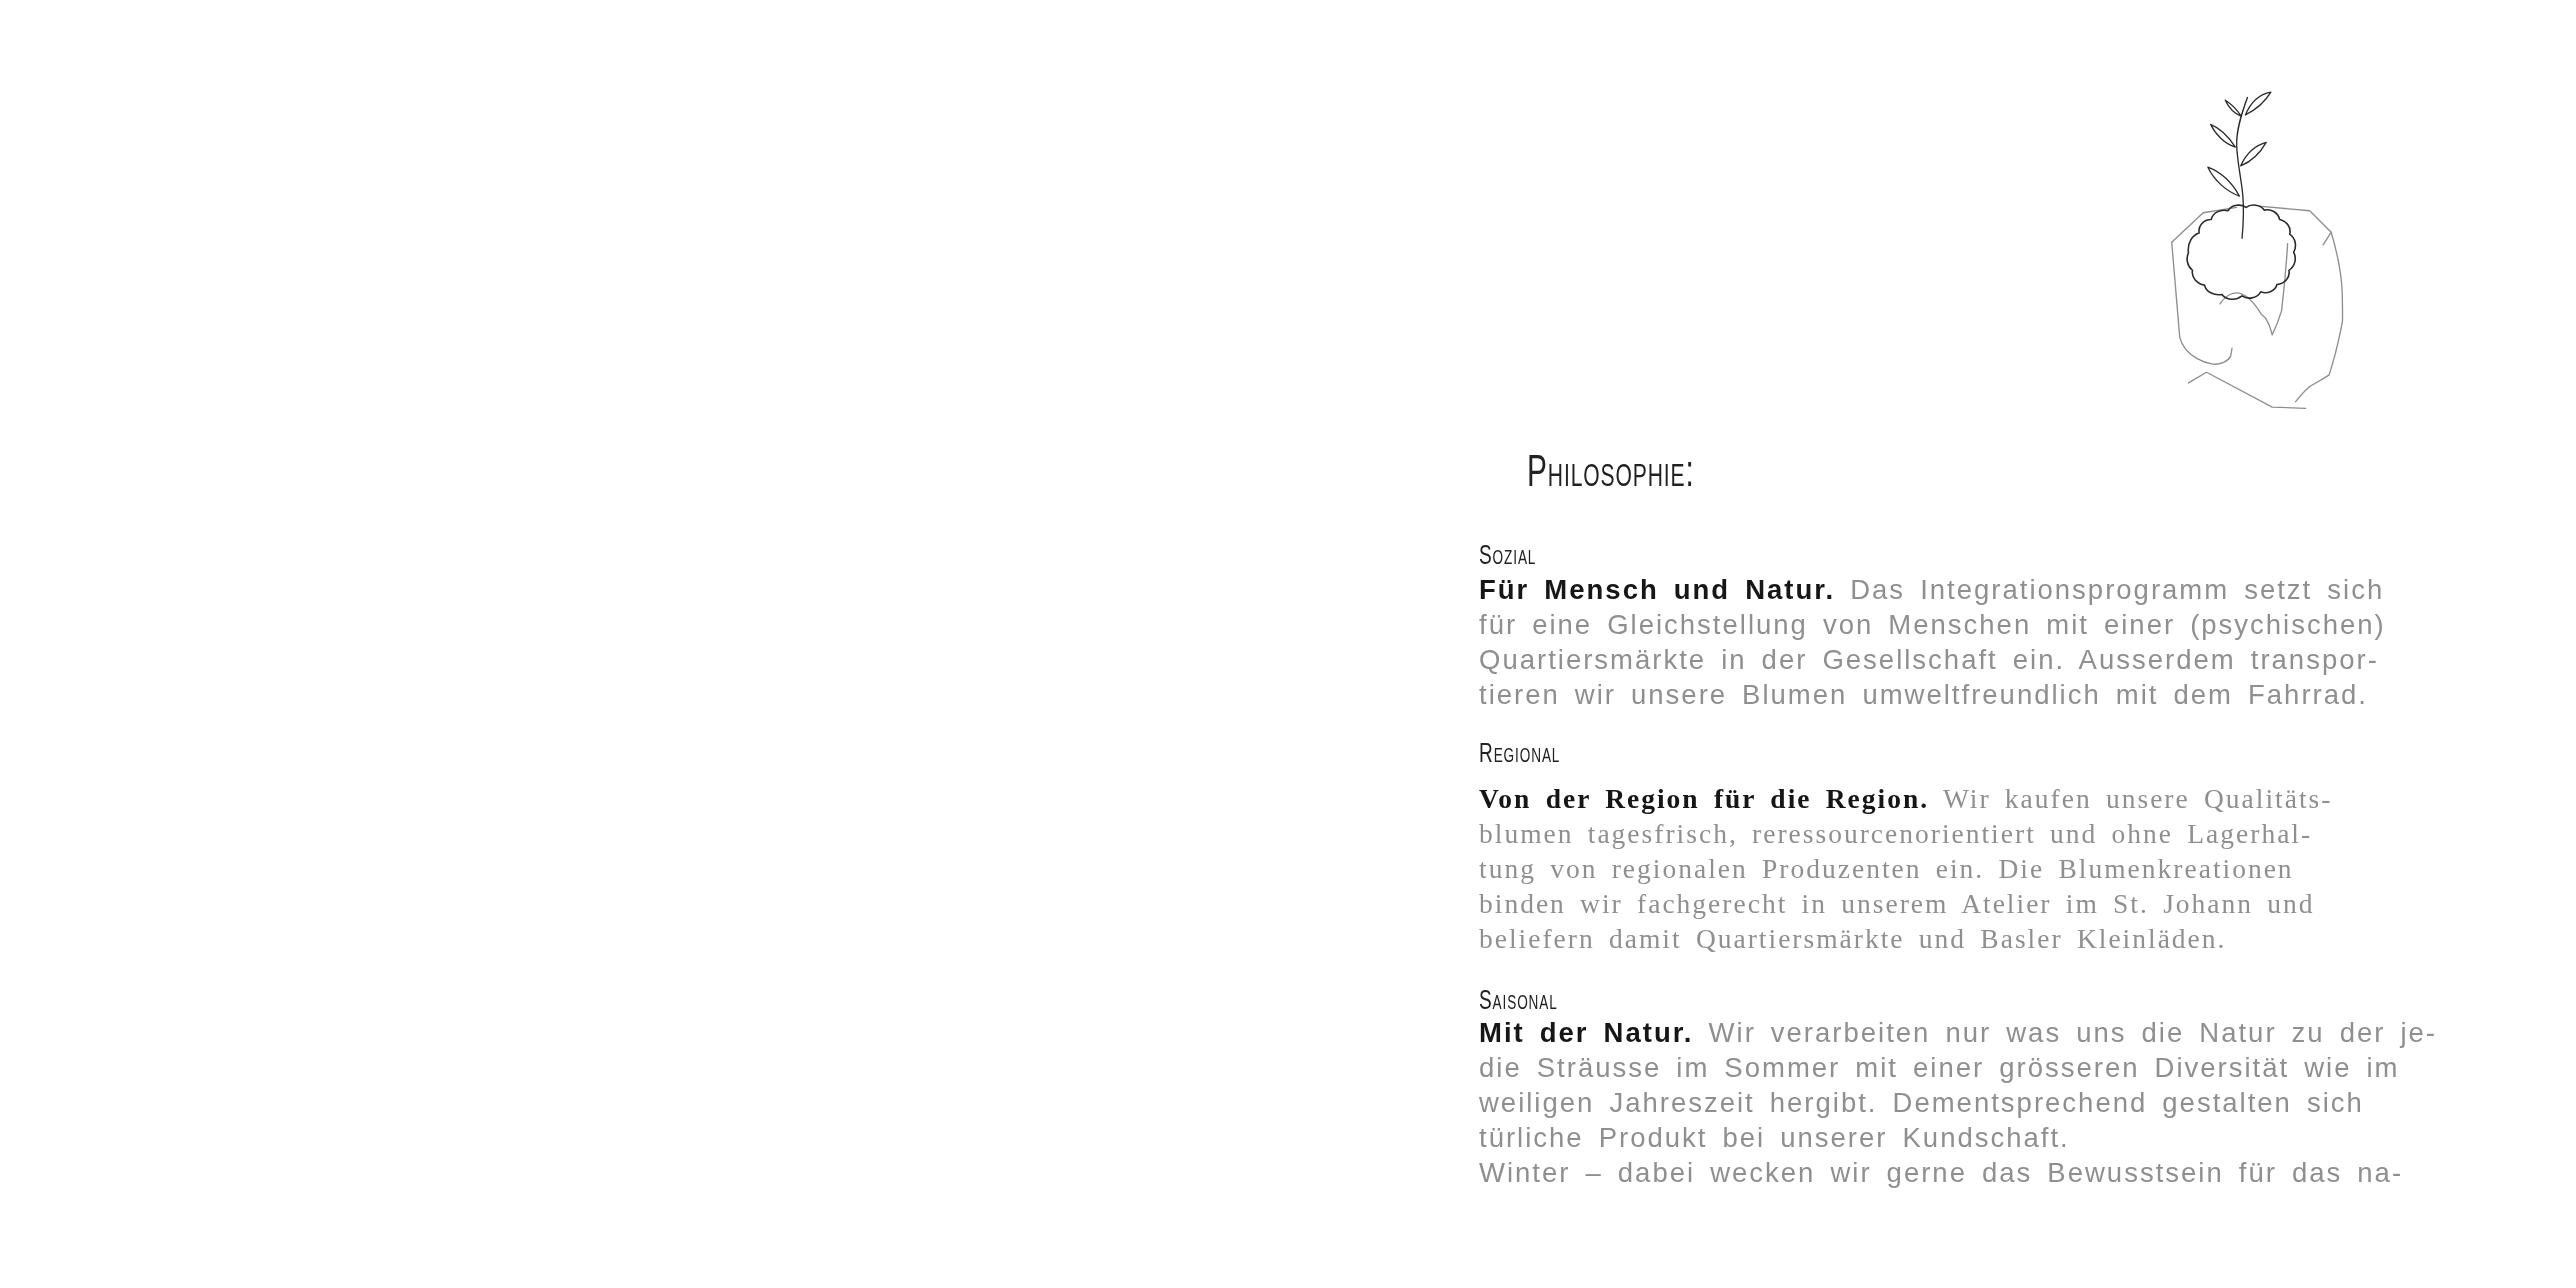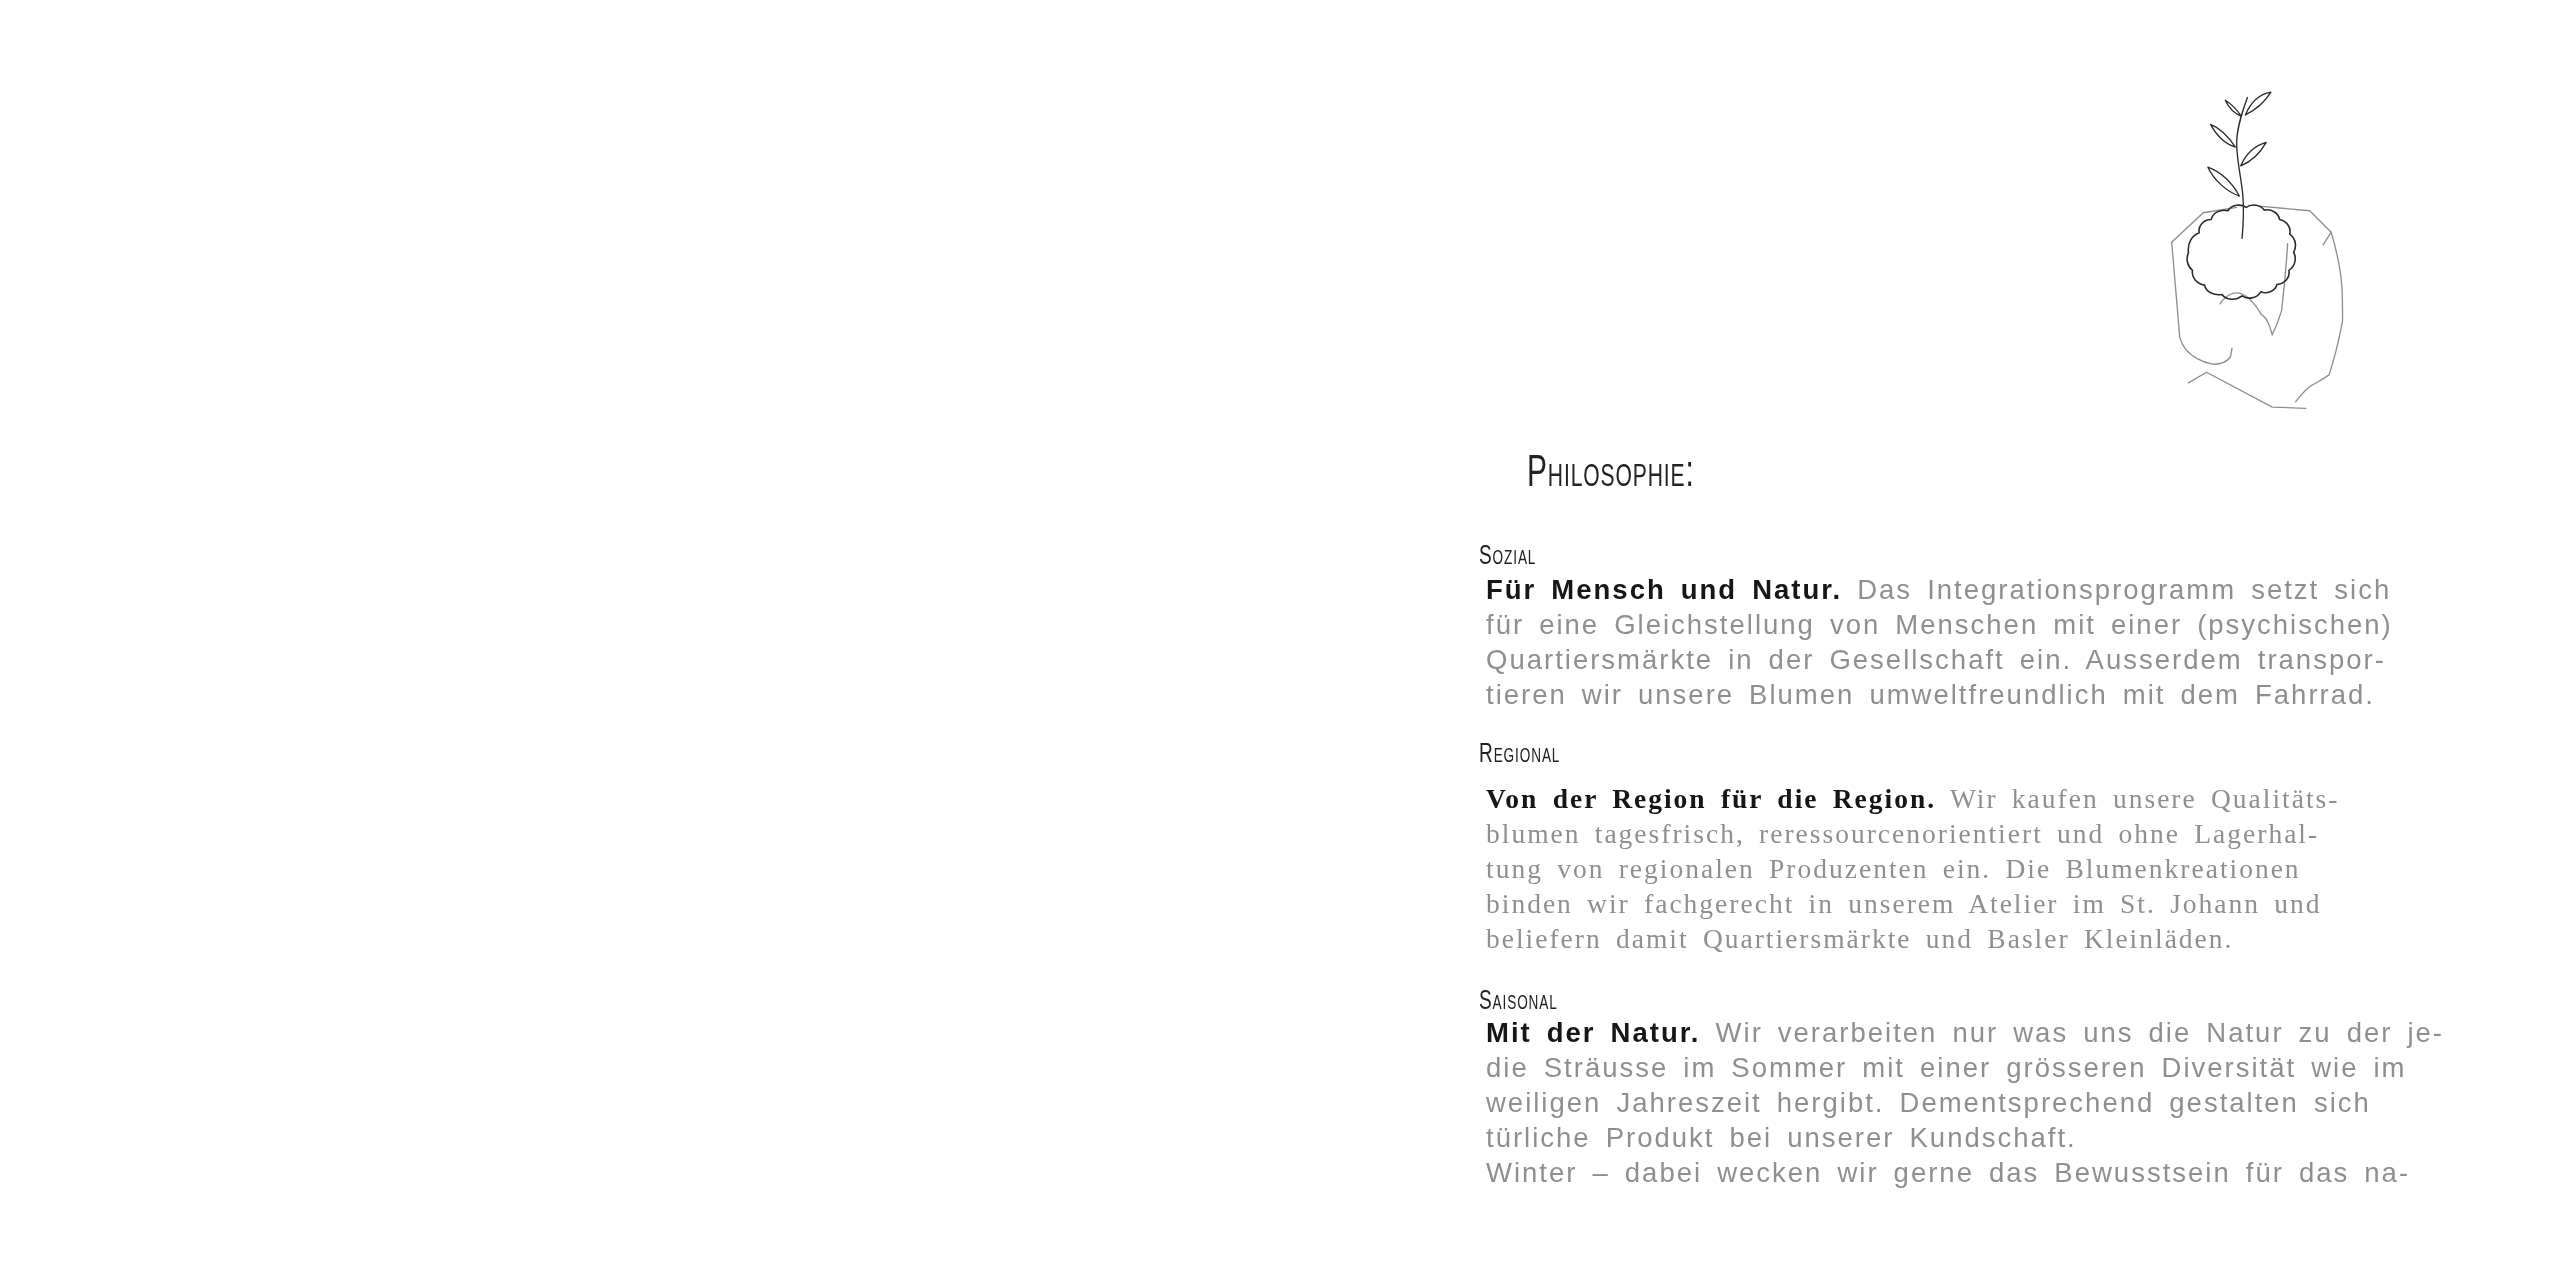--- a/index.html
+++ b/index.html
@@ -44,21 +44,20 @@
     position: absolute;
     left: 1479px;
     font-size: 27.5px;
     line-height: 35px;
     letter-spacing: 2px;
     word-spacing: 5.4px;
     color: #8f8f8f;
   }
   .pline {
     white-space: nowrap;
-    margin-left: 7px;
   }
   .lead {
     font-weight: 700;
     color: #161616;
   }
   #heading-sozial    { top: 541px; }
   #para-sozial       { top: 572px; }
   #heading-regional  { top: 739px; }
   #para-regional     { top: 781px; font-family: Liberation Serif, serif; }
   #heading-saisonal  { top: 986px; }

